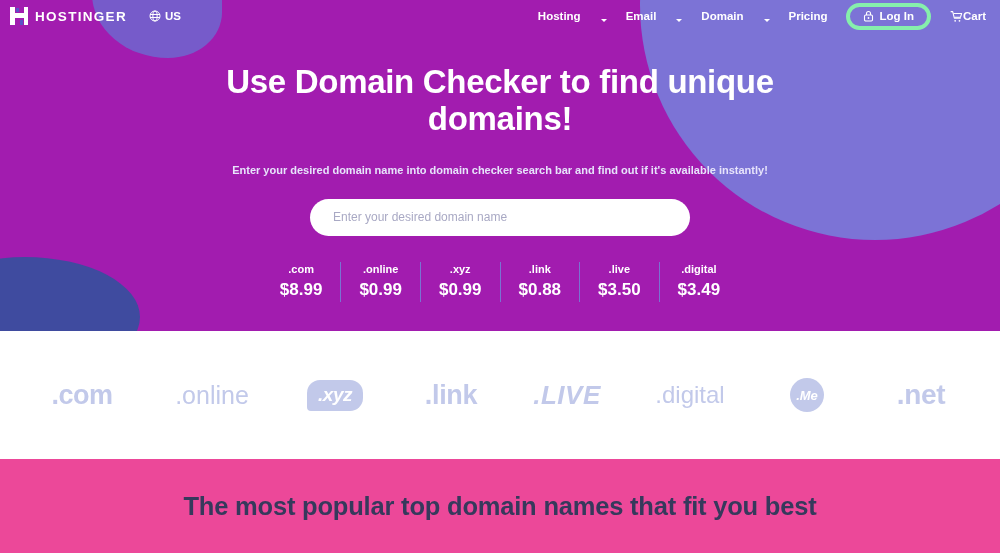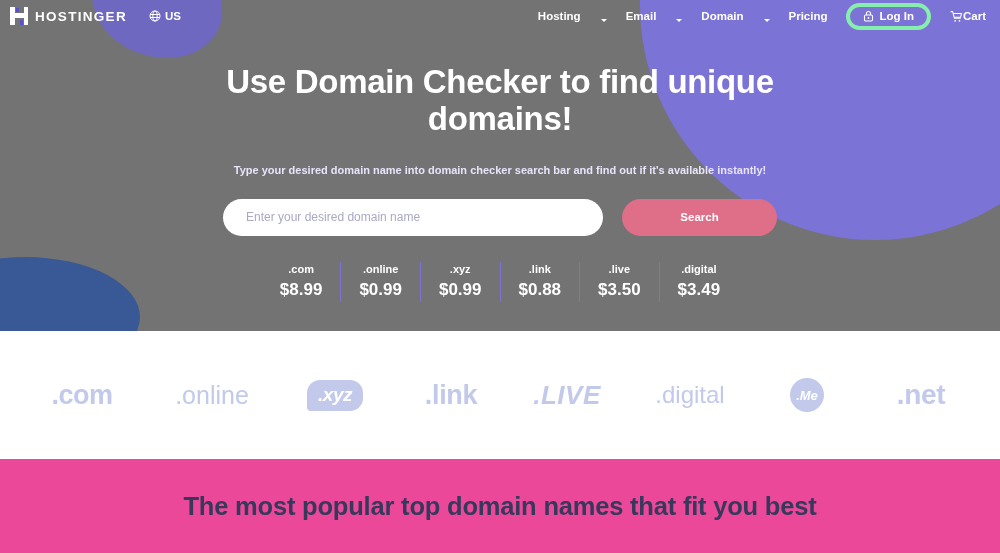--- a/index.html
+++ b/index.html
@@ -16,21 +16,21 @@
     width: 1000px;
     height: 553px;
     overflow: hidden;
   }
 
   
   .hero {
     position: relative;
     width: 1000px;
     height: 331px;
-    background: #737373;
+    background: #a21caf;
     overflow: hidden;
   }
   .blob-lg {
     position: absolute;
     top: -230px;
     right: -110px;
     width: 470px;
     height: 470px;
     border-radius: 50%;
     background: #7c73d6;
@@ -370,25 +370,24 @@
           <span>Cart</span>
         </div>
 
       </nav>
     </header>
 
     <div class="hero-body">
 
       <h1 class="hero-title">Use Domain Checker to find unique domains!</h1>
 
-      <p class="hero-sub">Type your desired domain name into domain checker search bar and find out if it's available instantly!</p>
+      <p class="hero-sub">Enter your desired domain name into domain checker search bar and find out if it's available instantly!</p>
 
       <div class="search-row">
         <input class="search-input" type="text" placeholder="Enter your desired domain name" style="">
-        <button class="search-btn">Search</button>
       </div>
 
       <div class="price-row">
 
         <div class="price-cell">
           <div class="price-tld">.com</div>
           <div class="price-amt">$8.99</div>
         </div>
 
         <div class="price-cell">

